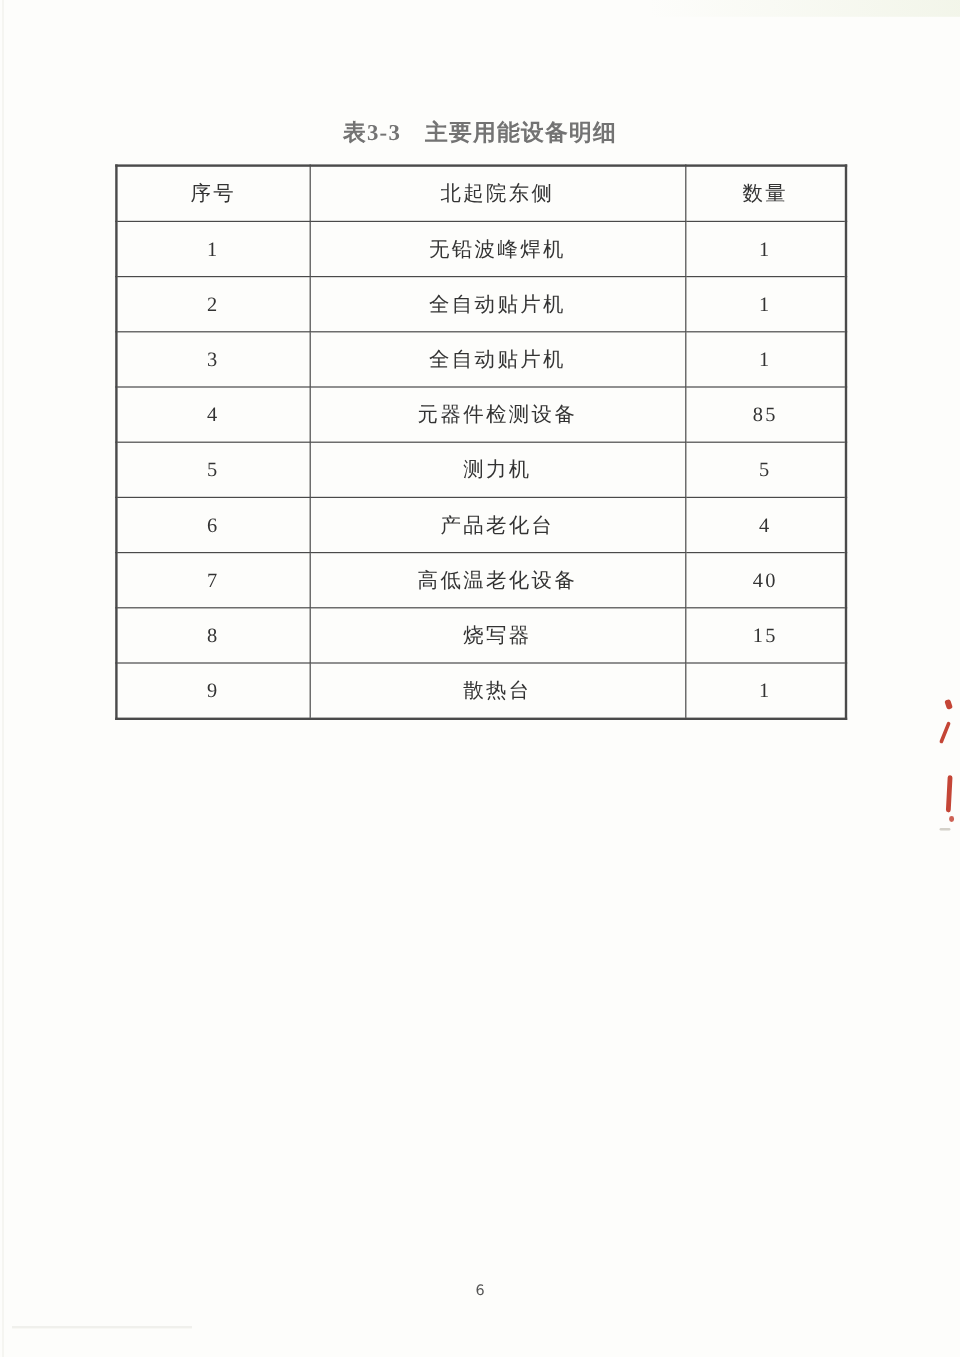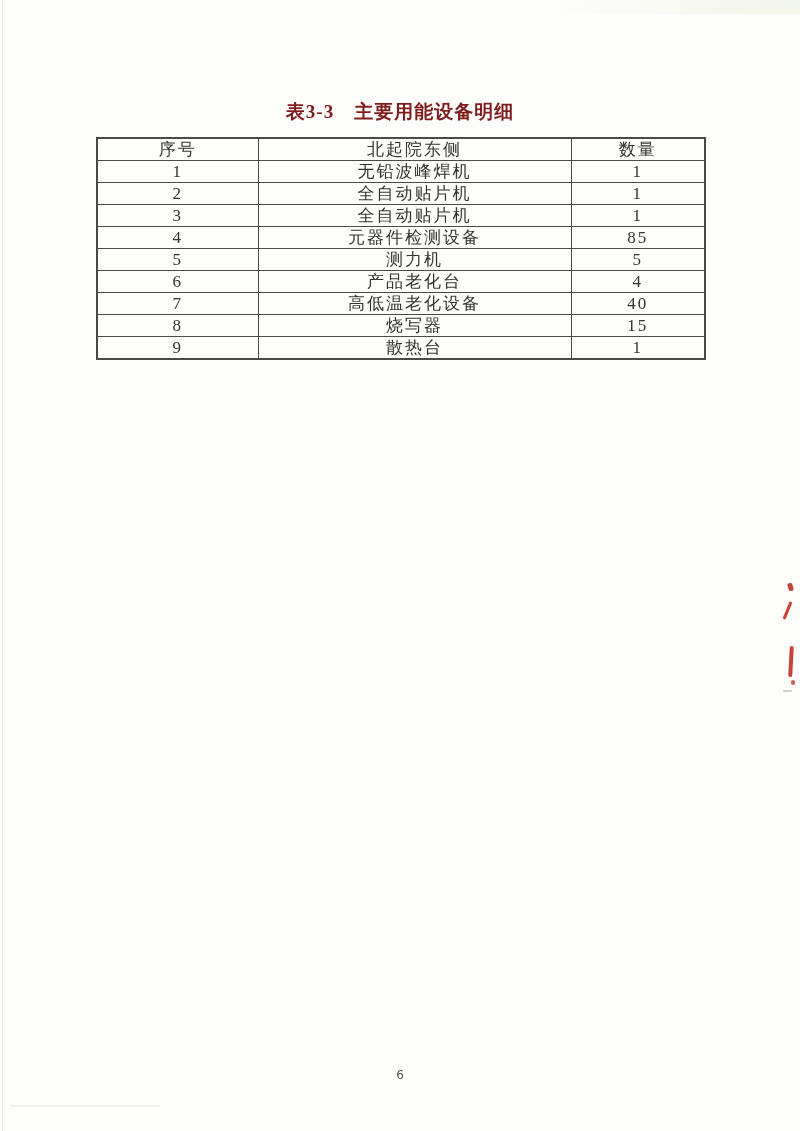--- a/index.html
+++ b/index.html
@@ -26,37 +26,37 @@
   }
   .scan-dash-bottom{
     position:absolute;left:10px;top:1105px;width:150px;height:2px;
     background:#f0f0ec;
   }
 
   .doc-title{
     position:absolute;left:0;top:100px;width:800px;
     text-align:center;
     font-size:19px;line-height:24px;
-    font-weight:bold;color:#7f1d1d;
+    font-weight:bold;color:#737373;
     letter-spacing:1px;
   }
 
   .equip-table{
     position:absolute;left:96px;top:137px;
     border-collapse:collapse;table-layout:fixed;
     width:608px;
   }
   .equip-table td{
     border:1px solid #4a4a4a;
     height:21px;
     text-align:center;vertical-align:middle;
     font-size:17px;line-height:20px;
     color:#333333;
     letter-spacing:2px;
-    padding:0;
+    padding:12px;
     overflow:hidden;
   }
   .equip-table{border:2px solid #4a4a4a;}
   .col-seq{width:161px;}
   .col-name{width:313px;}
   .col-qty{width:134px;}
 
   .body-text{
     position:absolute;left:94px;top:413px;width:613px;
     font-size:19px;line-height:33.4px;

